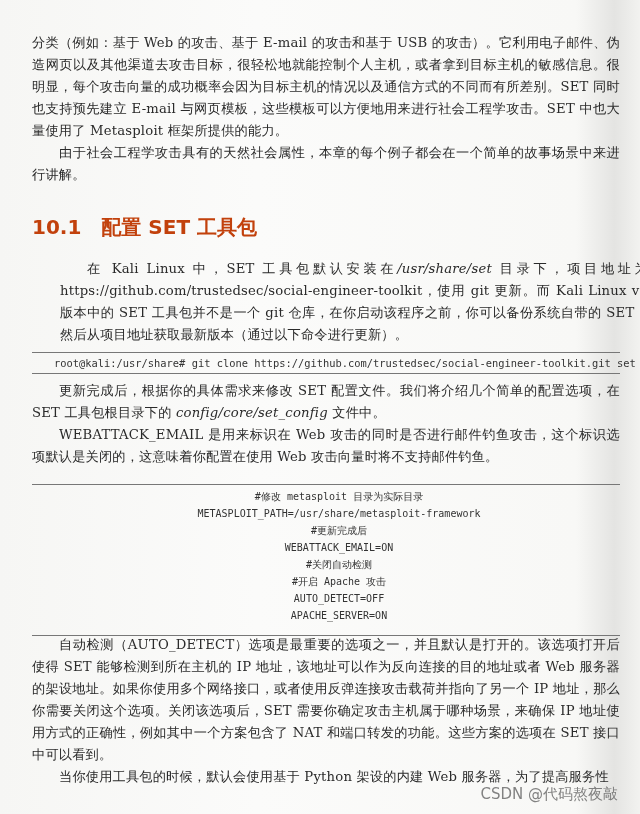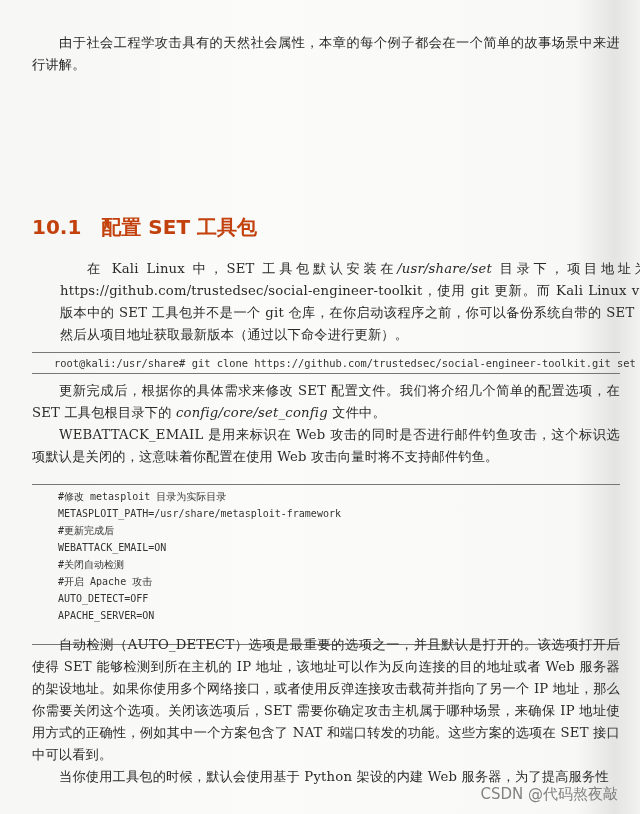--- a/index.html
+++ b/index.html
@@ -36,20 +36,21 @@
   }
   .blk { position: absolute; left: 0; width: 588px; }
   em { font-style: italic; }
 </style>
 </head>
 <body>
 
 <div class="page">
 
   <div class="blk" style="top:32px;">
+    <p class="p">分类（例如：基于 Web 的攻击、基于 E-mail 的攻击和基于 USB 的攻击）。它利用电子邮件、伪造网页以及其他渠道去攻击目标，很轻松地就能控制个人主机，或者拿到目标主机的敏感信息。很明显，每个攻击向量的成功概率会因为目标主机的情况以及通信方式的不同而有所差别。SET 同时也支持预先建立 E-mail 与网页模板，这些模板可以方便地用来进行社会工程学攻击。SET 中也大量使用了 Metasploit 框架所提供的能力。</p>
     <p class="p indent">由于社会工程学攻击具有的天然社会属性，本章的每个例子都会在一个简单的故事场景中来进行讲解。</p>
   </div>
 
   <h2 class="heading" style="top:214px;">
     <span class="num">10.1</span><span>配置 SET 工具包</span>
   </h2>
 
   <div class="blk" style="top:258px;margin-left:28px;">
     <p class="p indent">
       <span>在 Kali Linux 中，SET 工具包默认安装在</span><em>/usr/share/set</em><span> 目录下，项目地址为 https://github.com/trustedsec/social-engineer-toolkit，使用 git 更新。而 Kali Linux v2 版本中的 SET 工具包并不是一个 git 仓库，在你启动该程序之前，你可以备份系统自带的 SET，然后从项目地址获取最新版本（通过以下命令进行更新）。</span>
@@ -60,21 +61,21 @@
     <div class="code-line cmd">root@kali:/usr/share# git clone https://github.com/trustedsec/social-engineer-toolkit.git set</div>
   </div>
 
   <div class="blk" style="top:380px;">
     <p class="p indent">
       <span>更新完成后，根据你的具体需求来修改 SET 配置文件。我们将介绍几个简单的配置选项，在 SET 工具包根目录下的 </span><em>config/core/set_config</em><span> 文件中。</span>
     </p>
     <p class="p indent">WEBATTACK_EMAIL 是用来标识在 Web 攻击的同时是否进行邮件钓鱼攻击，这个标识选项默认是关闭的，这意味着你配置在使用 Web 攻击向量时将不支持邮件钓鱼。</p>
   </div>
 
-  <div class="blk code-block" style="top:484px; padding:3px 0 20px 0;">
+  <div class="blk code-block" style="top:484px; padding:3px 0 11px 0;text-align:center;">
     <div class="code-line">#修改 metasploit 目录为实际目录</div>
     <div class="code-line">METASPLOIT_PATH=/usr/share/metasploit-framework</div>
     <div class="code-line">#更新完成后</div>
     <div class="code-line">WEBATTACK_EMAIL=ON</div>
     <div class="code-line">#关闭自动检测</div>
     <div class="code-line">#开启 Apache 攻击</div>
     <div class="code-line">AUTO_DETECT=OFF</div>
     <div class="code-line">APACHE_SERVER=ON</div>
   </div>
 

